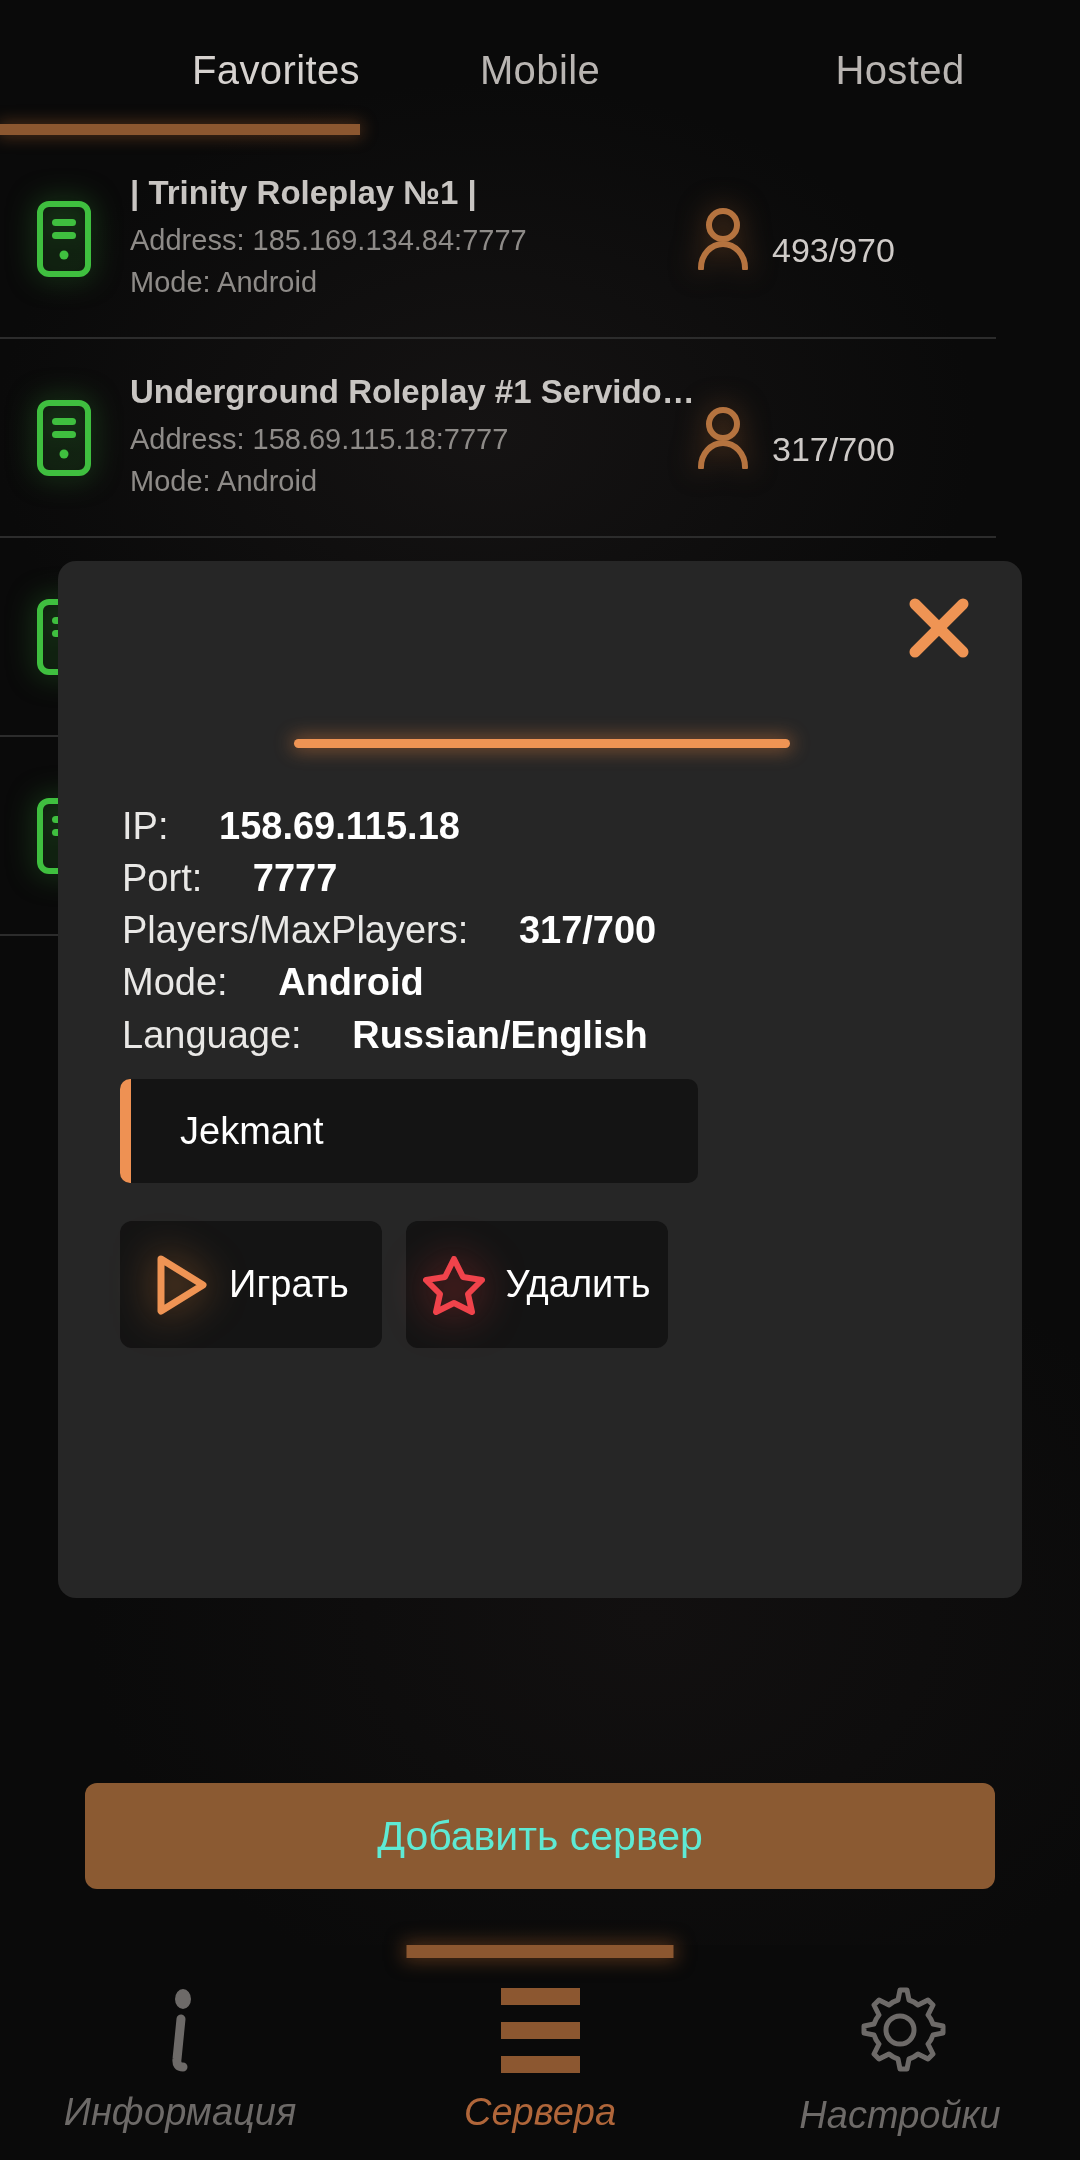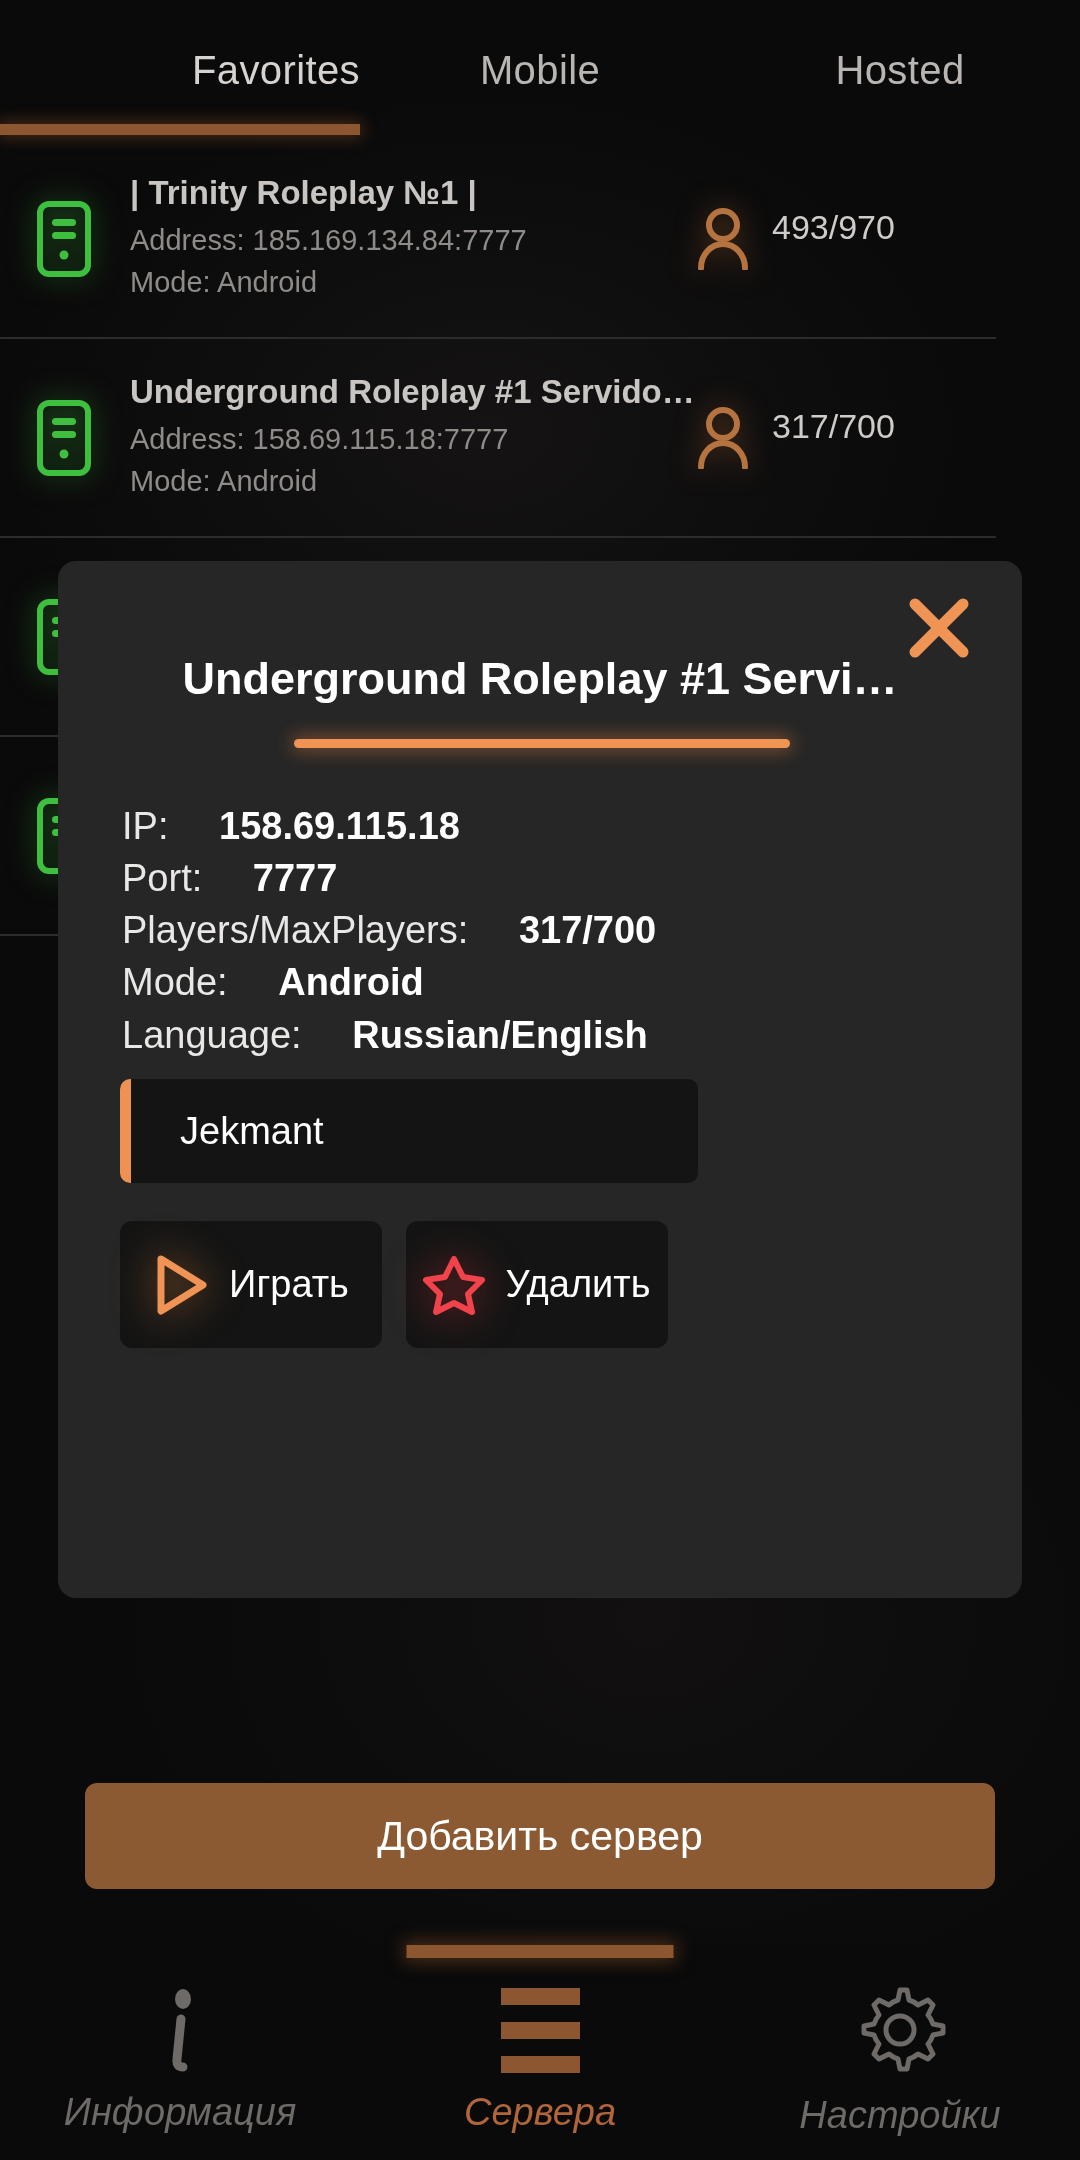--- a/index.html
+++ b/index.html
@@ -51,21 +51,21 @@
   }
   .svr-ico { filter: drop-shadow(0 0 14px rgba(60,190,60,.55)); }
   .row-main { flex: 1 1 auto; padding-left: 2px; min-width: 0; }
   .row-title {
     font-size: 33px; color: #c8c5c2; font-weight: bold;
     white-space: nowrap; overflow: hidden; text-overflow: ellipsis;
     max-width: 640px; margin-bottom: 8px;
   }
   .row-sub { font-size: 29px; color: #8e8b88; line-height: 1.42; }
   .row-players {
-    flex: 0 0 300px; display: flex; align-items: flex-start; gap: 22px;
+    flex: 0 0 300px; display: flex; align-items: flex-end; gap: 22px;
     padding-right: 30px; justify-content: flex-start;
   }
   .ply-ico { filter: drop-shadow(0 0 14px rgba(190,110,50,.5)); }
   .ply-count { font-size: 34px; color: #cfcbc8; }
 
   
   .scrim { position: absolute; inset: 0; background: transparent; }
   .modal {
     position: absolute;
     left: 58px; top: 561px; width: 964px; height: 1037px;
@@ -114,21 +114,21 @@
   .act-btn .lbl { font-size: 38px; color: #ffffff; }
   .play-ico { filter: drop-shadow(0 0 20px rgba(235,140,60,.7)); }
   .star-ico { filter: drop-shadow(0 0 20px rgba(240,60,60,.65)); }
 
   
   .addserver {
     position: absolute; left: 85px; top: 1783px;
     width: 910px; height: 106px;
     background: #8b5a32; border-radius: 12px;
     display: flex; align-items: center; justify-content: center;
-    font-size: 41px; color: #ffffff;
+    font-size: 41px; color: #5eead4;
   }
 
   
   .bottomnav {
     position: absolute; left: 0; bottom: 0; width: 1080px; height: 215px;
     display: flex; background: #0a0a0a;
   }
   .navitem {
     flex: 1 1 0; position: relative;
     display: flex; flex-direction: column; align-items: center; justify-content: center;
@@ -256,21 +256,20 @@
 
   <div class="modal">
 
     <div class="modal-close">
       <svg width="62" height="62" viewBox="0 0 62 62">
         <line x1="7" y1="7" x2="55" y2="55" stroke="#ef9454" stroke-width="11" stroke-linecap="round"></line>
         <line x1="55" y1="7" x2="7" y2="55" stroke="#ef9454" stroke-width="11" stroke-linecap="round"></line>
       </svg>
     </div>
 
-    <div class="modal-title">Underground Roleplay #1 Servi…</div>
     <div class="title-rule"></div>
 
     <div class="details">
       <div class="d-line">
         <span class="d-label">IP:</span>
         <span class="d-value">158.69.115.18</span>
       </div>
       <div class="d-line">
         <span class="d-label">Port:</span>
         <span class="d-value">7777</span>

